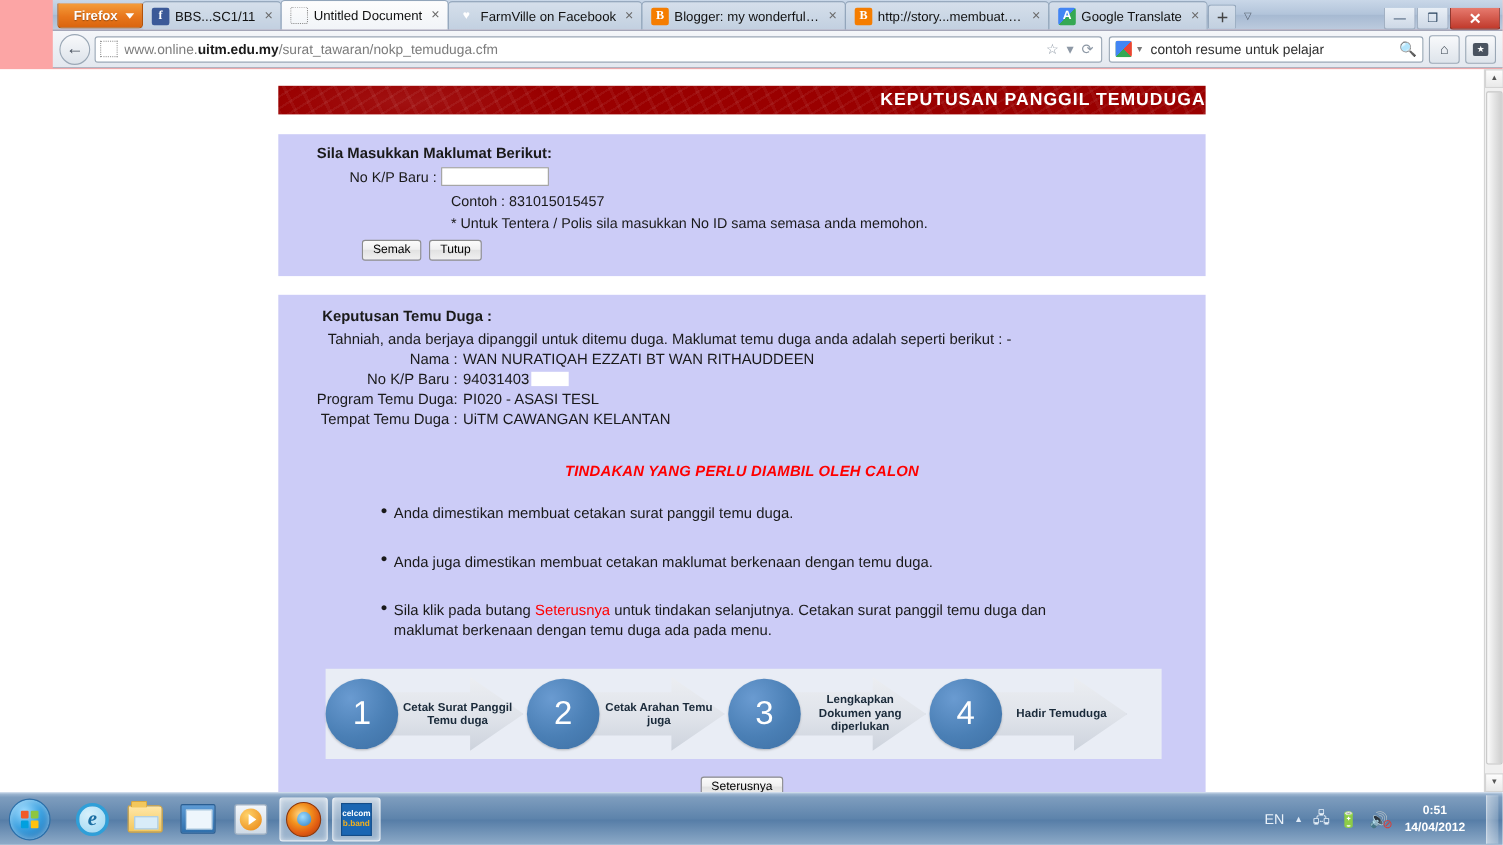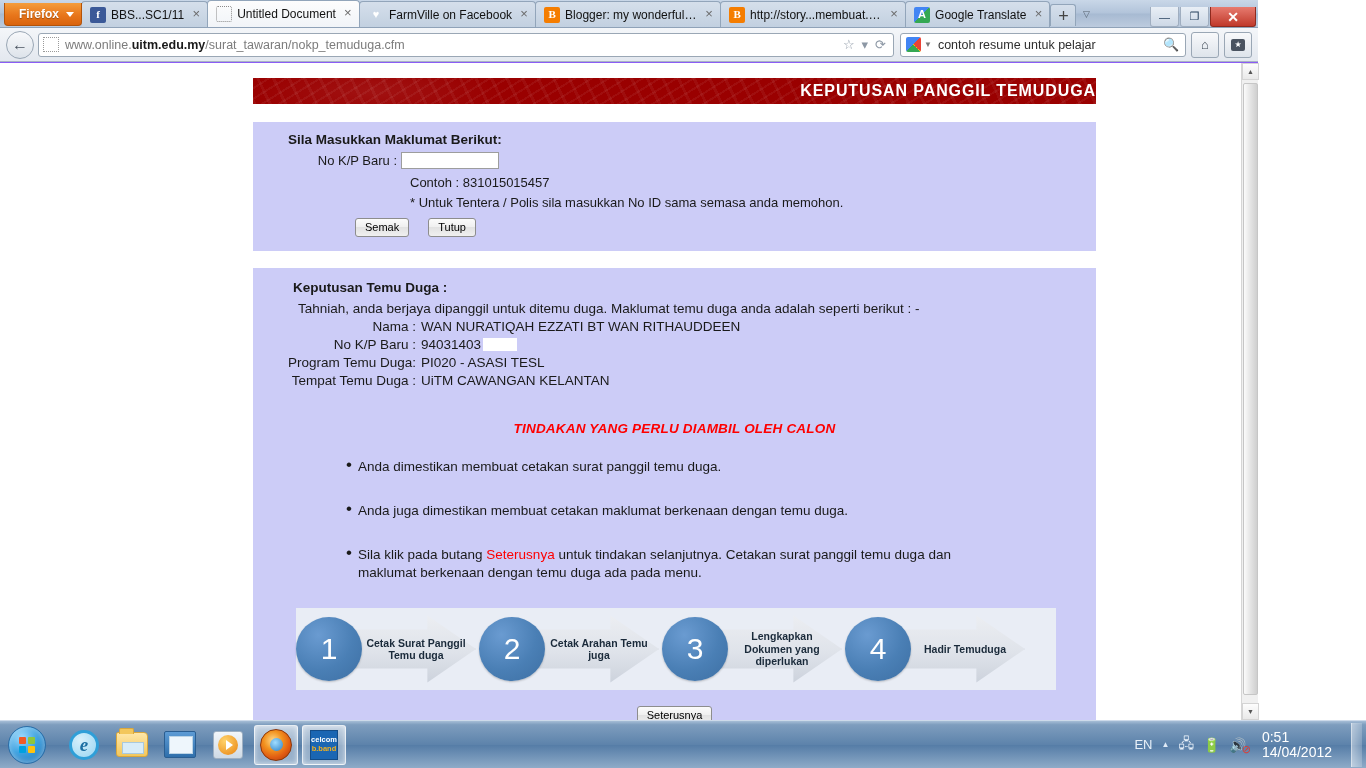--- a/index.html
+++ b/index.html
@@ -6,22 +6,23 @@
   html, body {
     margin: 0; padding: 0;
     width: 1366px; height: 768px;
     overflow: hidden;
     font-family: "Liberation Sans", sans-serif;
     background: #ffffff;
   }
 
   
   .browser {
-    position: absolute; left: 0; top: 0; width: 1258px; height: 720px;
-    background: #8b5cf6;
+    position: absolute; left: 0; top: 0; width: 1366px; height: 720px;
+    background: #fca5a5;
+    padding-left: 48px;
   }
   .tabstrip {
     position: relative;
     height: 28px;
     background: linear-gradient(to bottom, #c9d7e8 0%, #b2c4da 48%, #a7bad2 52%, #bccbde 100%);
     border-bottom: 1px solid #8fa2b8;
     display: flex; align-items: flex-end;
     padding-left: 0;
   }
   .ff-button {
@@ -197,21 +198,21 @@
   }
   .frow { display: flex; align-items: center; margin-bottom: 4px; }
   .frow .lbl {
     width: 148px; text-align: right; font-size: 13px; color: #1a1a1a; padding-right: 4px;
   }
   .kp-input {
     width: 98px; height: 17px; background: #fff; border: 1px solid #9d9d9d;
   }
   .fnote { font-size: 13px; color: #1a1a1a; margin-left: 157px; margin-top: 6px; }
   .fnote2 { font-size: 13px; color: #1a1a1a; margin-left: 157px; margin-top: 5px; }
-  .btnrow { margin-left: 102px; margin-top: 8px; display: flex; gap: 19px; }
+  .btnrow { margin-left: 76px; margin-top: 8px; display: flex; gap: 7px; }
   .winbtn {
     font-family: "Liberation Sans", sans-serif;
     font-size: 11px; color: #000;
     padding: 2px 9px 3px 9px;
     background: linear-gradient(to bottom,#fbfbfb 0%, #f0f0f0 45%, #e2e2e2 50%, #f0f0f0 100%);
     border: 1px solid #8d8d8d; border-radius: 3px;
   }
 
   .rtitle { font-size: 13.5px; font-weight: bold; color: #1a1a1a; margin-left: 40px; }
   .rsub { font-size: 13.5px; color: #1a1a1a; margin-left: 45px; margin-top: 6px; }
@@ -377,22 +378,23 @@
   }
   .ico-celcom b { color: #f2b01e; font-size: 7.5px; }
   .tray {
     margin-left: auto; display: flex; align-items: center; gap: 9px;
     padding-right: 4px; color: #eaf2fa; font-size: 12px;
   }
   .tray .lang { font-size: 13px; color: #e9f1f9; padding-left: 32px; }
   .tray .uparrow { font-size: 8px; color: #dfeaf6; }
   .tray .tico { font-size: 14px; color: #eaf2fa; }
   .clock {
-    text-align: left; line-height: 15px; font-size: 14px; color: #ffffff;
+    text-align: center; line-height: 15px; font-size: 11px; color: #ffffff;
     padding: 0 6px;
+    font-weight: bold;
   }
   .showdesktop {
     width: 11px; height: 44px; margin-left: 4px;
     background: linear-gradient(to right, rgba(255,255,255,.45), rgba(255,255,255,.2));
     border-left: 1px solid rgba(255,255,255,.6);
   }
   .mute {
     position: relative; display: inline-block;
   }
   .mute::after {

